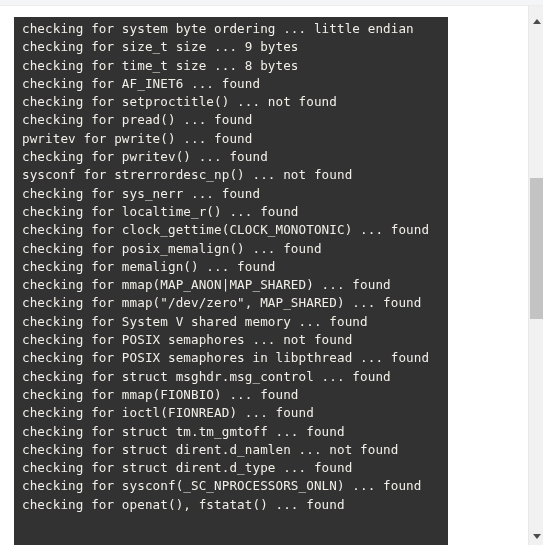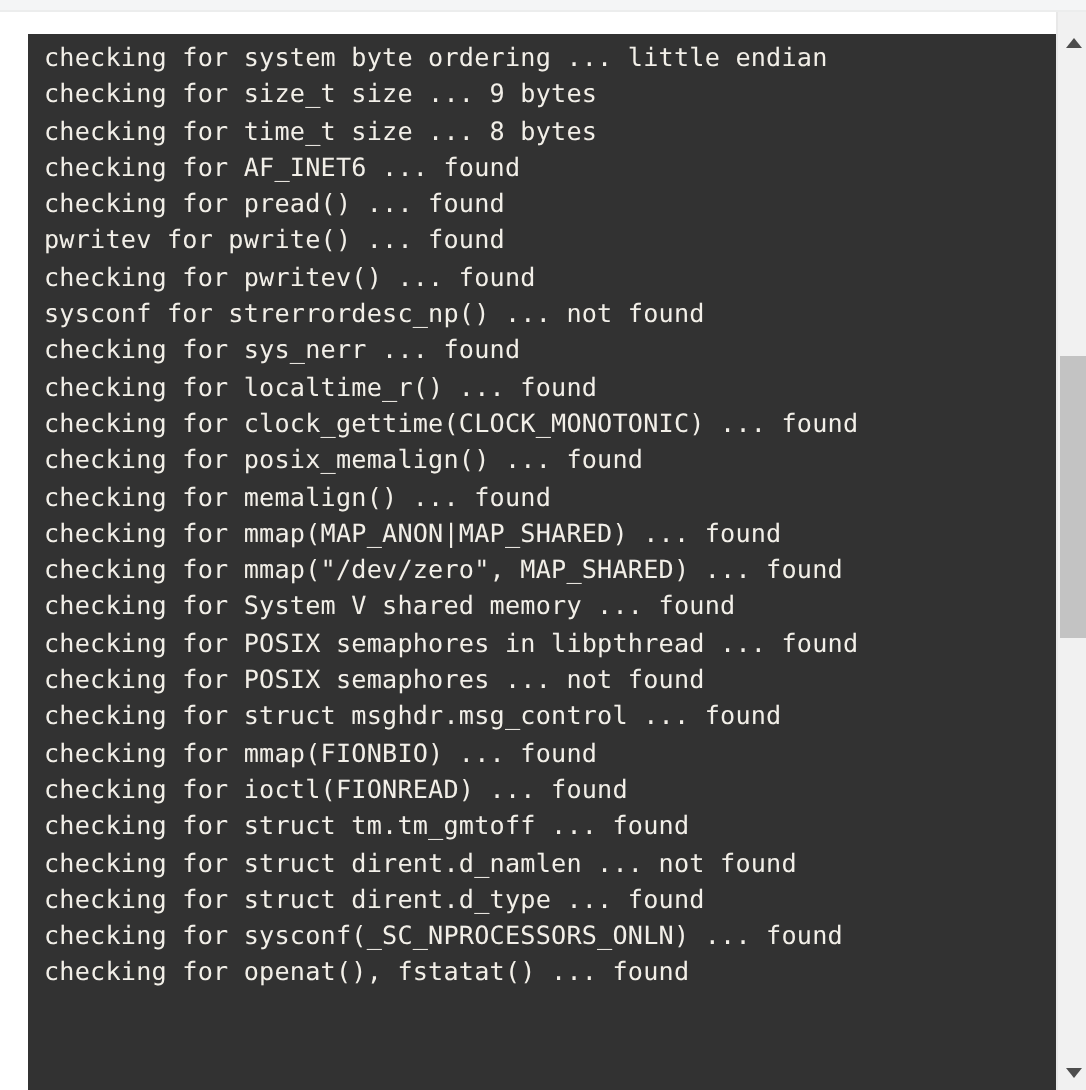--- a/index.html
+++ b/index.html
@@ -46,21 +46,21 @@
     width: 14px;
     height: 528px;
     background: #ffffff;
   }
 
   
   #console {
     position: absolute;
     left: 14px;
     top: 17px;
-    width: 514px;
+    width: 434px;
     height: 528px;
     background: #323232;
     overflow: hidden;
     box-sizing: border-box;
   }
 
   #console-lines {
     position: absolute;
     left: 0;
     top: 0;
@@ -137,34 +137,35 @@
 <div id="top-strip"></div>
 <div id="page-gap"></div>
 <div id="left-gutter"></div>
 
 <div id="console">
   <div id="console-lines">
       <div class="log-line">checking for system byte ordering ... little endian</div>
       <div class="log-line">checking for size_t size ... 9 bytes</div>
       <div class="log-line">checking for time_t size ... 8 bytes</div>
       <div class="log-line">checking for AF_INET6 ... found</div>
+      <div class="log-line">checking for setproctitle() ... not found</div>
       <div class="log-line">checking for pread() ... found</div>
       <div class="log-line">pwritev for pwrite() ... found</div>
       <div class="log-line">checking for pwritev() ... found</div>
       <div class="log-line">sysconf for strerrordesc_np() ... not found</div>
       <div class="log-line">checking for sys_nerr ... found</div>
       <div class="log-line">checking for localtime_r() ... found</div>
       <div class="log-line">checking for clock_gettime(CLOCK_MONOTONIC) ... found</div>
       <div class="log-line">checking for posix_memalign() ... found</div>
       <div class="log-line">checking for memalign() ... found</div>
       <div class="log-line">checking for mmap(MAP_ANON|MAP_SHARED) ... found</div>
       <div class="log-line">checking for mmap("/dev/zero", MAP_SHARED) ... found</div>
       <div class="log-line">checking for System V shared memory ... found</div>
+      <div class="log-line">checking for POSIX semaphores ... not found</div>
       <div class="log-line">checking for POSIX semaphores in libpthread ... found</div>
-      <div class="log-line">checking for POSIX semaphores ... not found</div>
       <div class="log-line">checking for struct msghdr.msg_control ... found</div>
       <div class="log-line">checking for mmap(FIONBIO) ... found</div>
       <div class="log-line">checking for ioctl(FIONREAD) ... found</div>
       <div class="log-line">checking for struct tm.tm_gmtoff ... found</div>
       <div class="log-line">checking for struct dirent.d_namlen ... not found</div>
       <div class="log-line">checking for struct dirent.d_type ... found</div>
       <div class="log-line">checking for sysconf(_SC_NPROCESSORS_ONLN) ... found</div>
       <div class="log-line">checking for openat(), fstatat() ... found</div>
     </div>
 </div>

